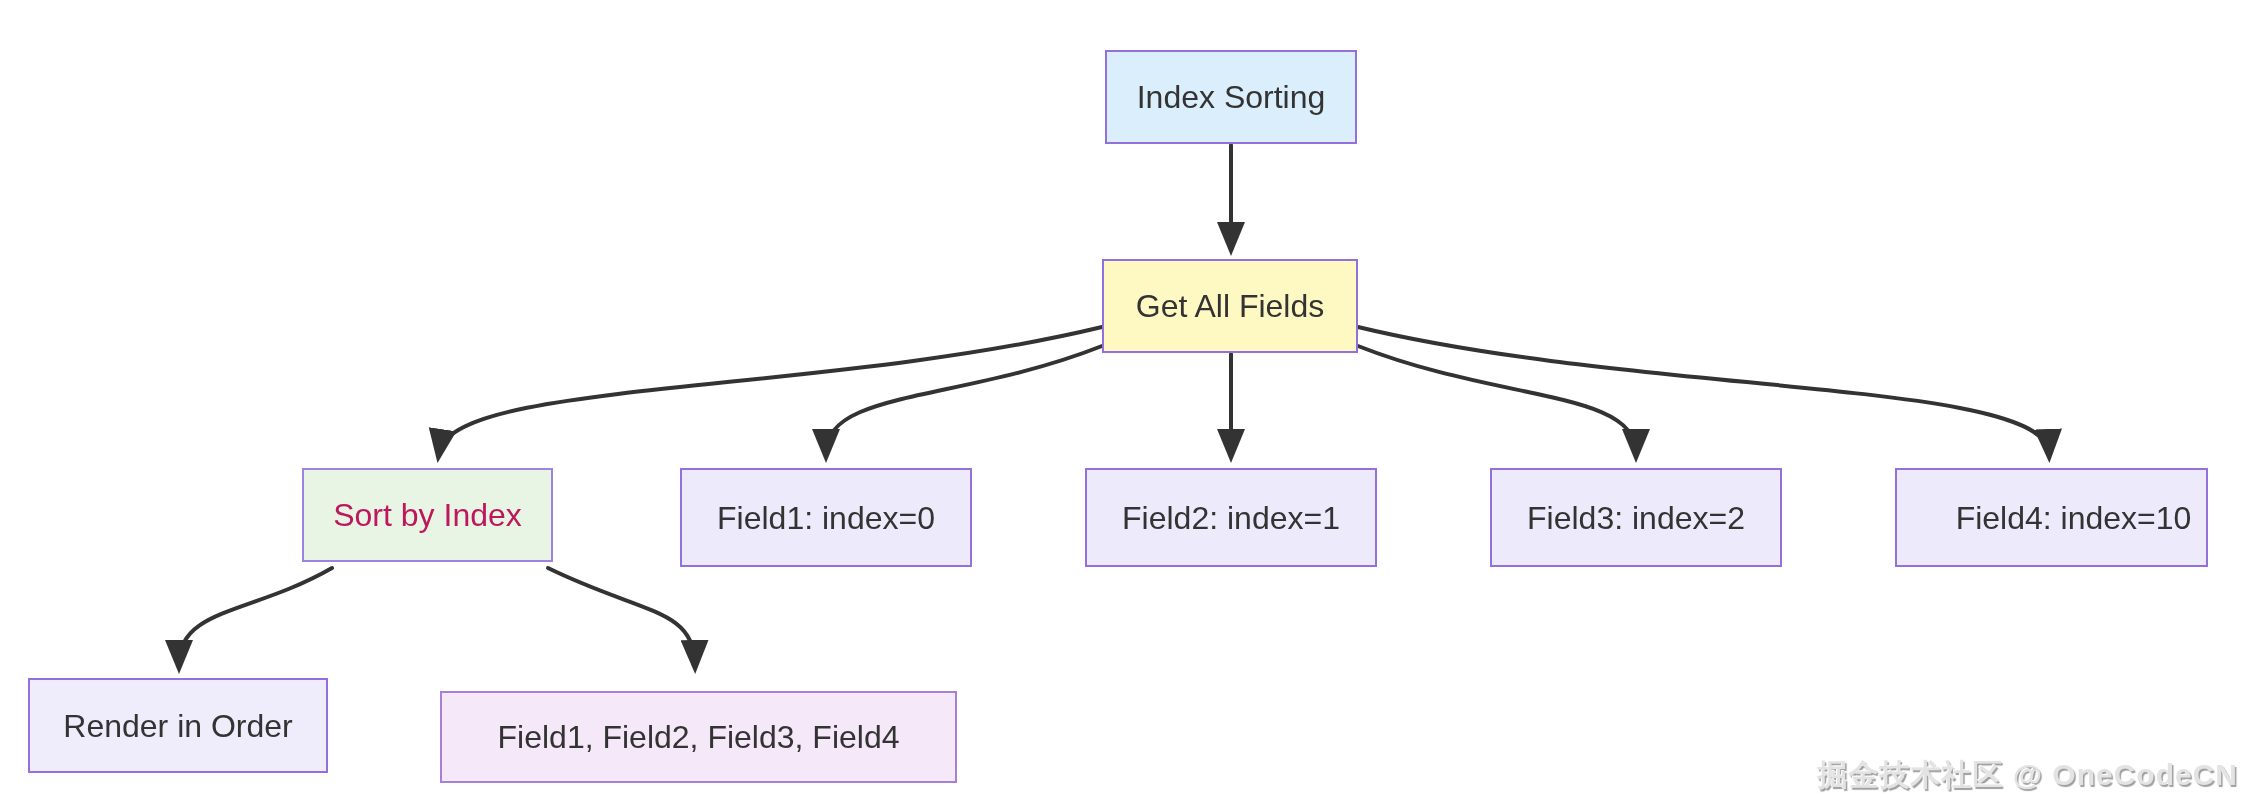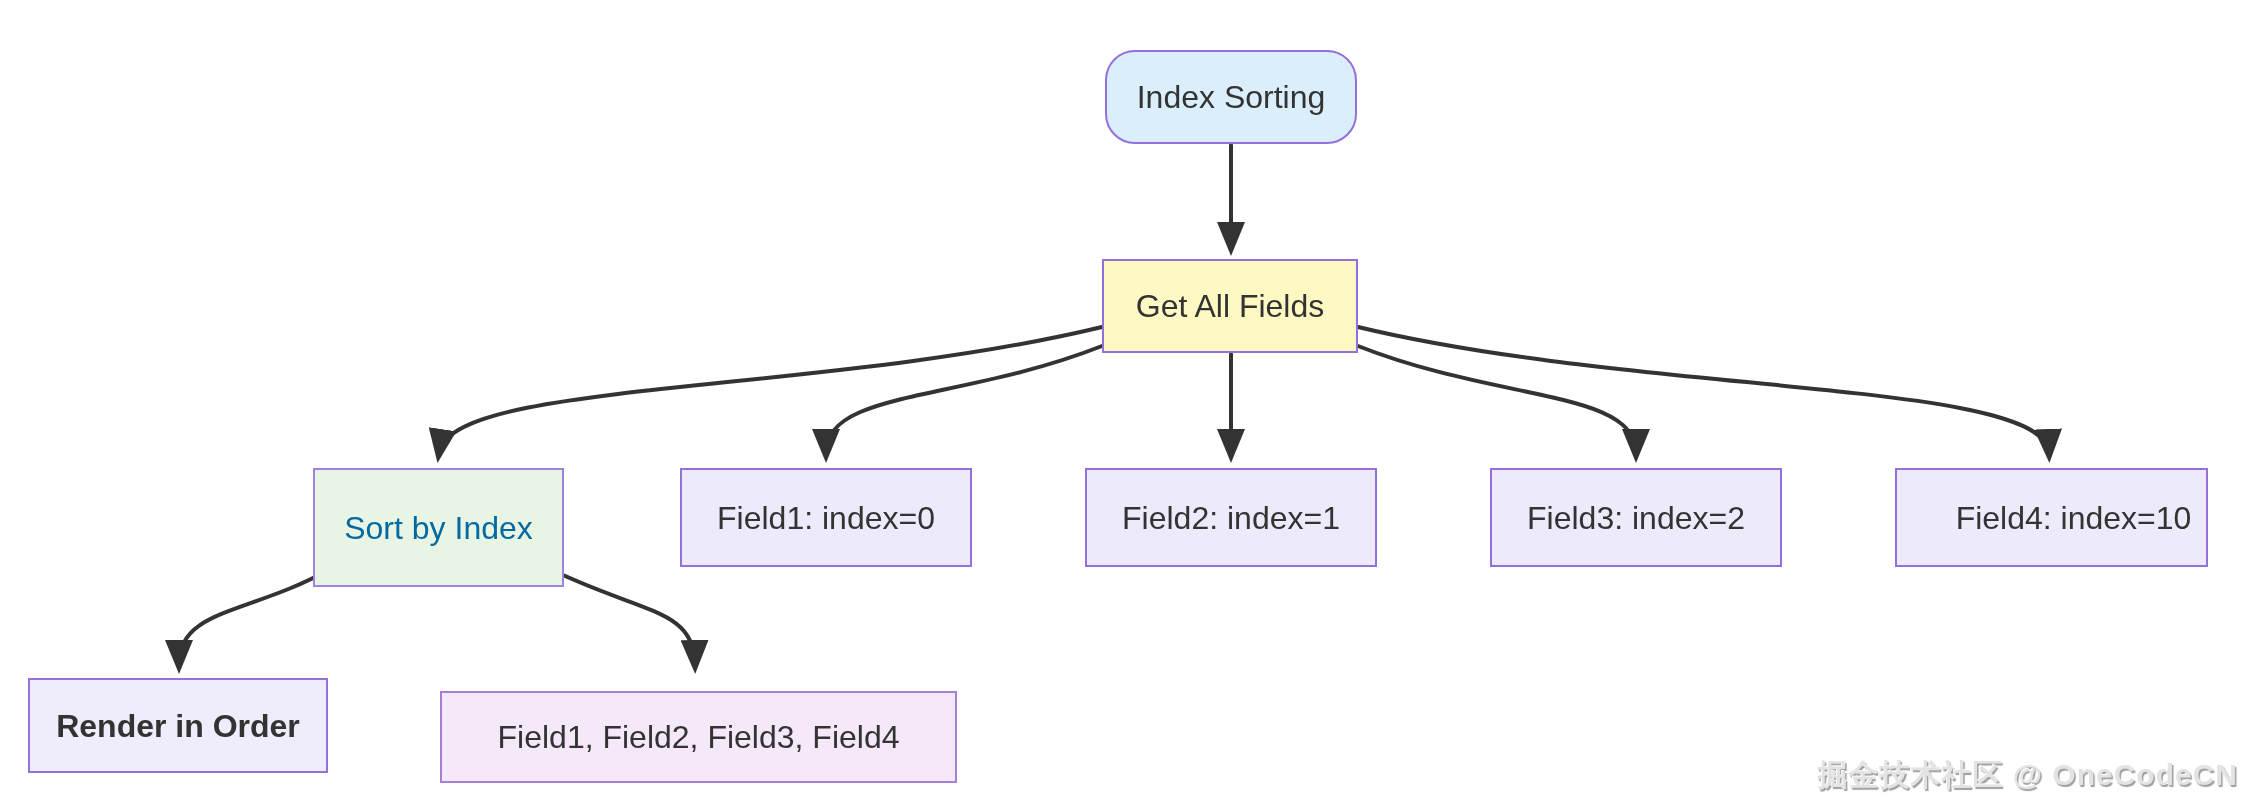--- a/index.html
+++ b/index.html
@@ -72,42 +72,42 @@
         <path d="M1102,346 C 960,402 826,390 826,453" class="edge" stroke="#333333" marker-end="url(#arrowhead)"></path>
         <path d="M1231,354 L1231,453" class="edge" stroke="#333333" marker-end="url(#arrowhead)"></path>
         <path d="M1358,346 C 1500,402 1636,390 1636,453" class="edge" stroke="#333333" marker-end="url(#arrowhead)"></path>
         <path d="M1358,327 C 1640,395 2046,380 2049,453" class="edge" stroke="#333333" marker-end="url(#arrowhead)"></path>
         <path d="M332,568 C 252,614 179,608 179,664" class="edge" stroke="#333333" marker-end="url(#arrowhead)"></path>
         <path d="M548,568 C 642,614 694,608 695,664" class="edge" stroke="#333333" marker-end="url(#arrowhead)"></path>
       </g>
   </svg>
 
   <div id="node-layer">
-      <div class="node" style="left: 1105px; top: 50px; width: 252px; height: 94px; background: rgb(219, 238, 252); border-color: rgb(147, 112, 219); color: rgb(51, 51, 51); border-radius: 30px;">
+      <div class="node" style="left: 1105px; top: 50px; width: 252px; height: 94px; background: rgb(219, 238, 252); border-color: rgb(147, 112, 219); color: rgb(51, 51, 51);">
         <span class="node-label">Index Sorting</span>
       </div>
       <div class="node" style="left: 1102px; top: 259px; width: 256px; height: 94px; background: #fef9c3; border-color: rgb(147, 112, 219); color: rgb(51, 51, 51);">
         <span class="node-label">Get All Fields</span>
       </div>
-      <div class="node" style="left: 313px; top: 468px; width: 251px; height: 119px; background: rgb(233, 245, 228); border-color: rgb(159, 130, 223); color: #0369a1;">
+      <div class="node" style="left: 302px; top: 468px; width: 251px; height: 94px; background: rgb(233, 245, 228); border-color: rgb(159, 130, 223); color: #be185d;">
         <span class="node-label">Sort by Index</span>
       </div>
       <div class="node" style="left: 680px; top: 468px; width: 292px; height: 99px; background: rgb(237, 234, 251); border-color: rgb(147, 112, 219); color: rgb(51, 51, 51); justify-content: center;">
         <span class="node-label">Field1: index=0</span>
       </div>
       <div class="node" style="left: 1085px; top: 468px; width: 292px; height: 99px; background: rgb(237, 234, 251); border-color: rgb(147, 112, 219); color: rgb(51, 51, 51);">
         <span class="node-label">Field2: index=1</span>
       </div>
       <div class="node" style="left: 1490px; top: 468px; width: 292px; height: 99px; background: rgb(237, 234, 251); border-color: rgb(147, 112, 219); color: rgb(51, 51, 51);">
         <span class="node-label">Field3: index=2</span>
       </div>
       <div class="node" style="left: 1895px; top: 468px; width: 313px; height: 99px; background: rgb(237, 234, 251); border-color: rgb(147, 112, 219); color: rgb(51, 51, 51); padding-left: 44px;">
         <span class="node-label">Field4: index=10</span>
       </div>
-      <div class="node" style="left: 28px; top: 678px; width: 300px; height: 95px; background: rgb(239, 236, 251); border-color: rgb(147, 112, 219); color: rgb(51, 51, 51); font-weight: bold;">
+      <div class="node" style="left: 28px; top: 678px; width: 300px; height: 95px; background: rgb(239, 236, 251); border-color: rgb(147, 112, 219); color: rgb(51, 51, 51);">
         <span class="node-label">Render in Order</span>
       </div>
       <div class="node" style="left: 440px; top: 679px; width: 517px; height: 92px; background: rgb(245, 232, 248); border-color: rgb(167, 127, 212); color: rgb(51, 51, 51); margin-top: 12px;">
         <span class="node-label">Field1, Field2, Field3, Field4</span>
       </div>
     </div>
 
   <div class="watermark">掘金技术社区 @ OneCodeCN</div>
 
 </div>

